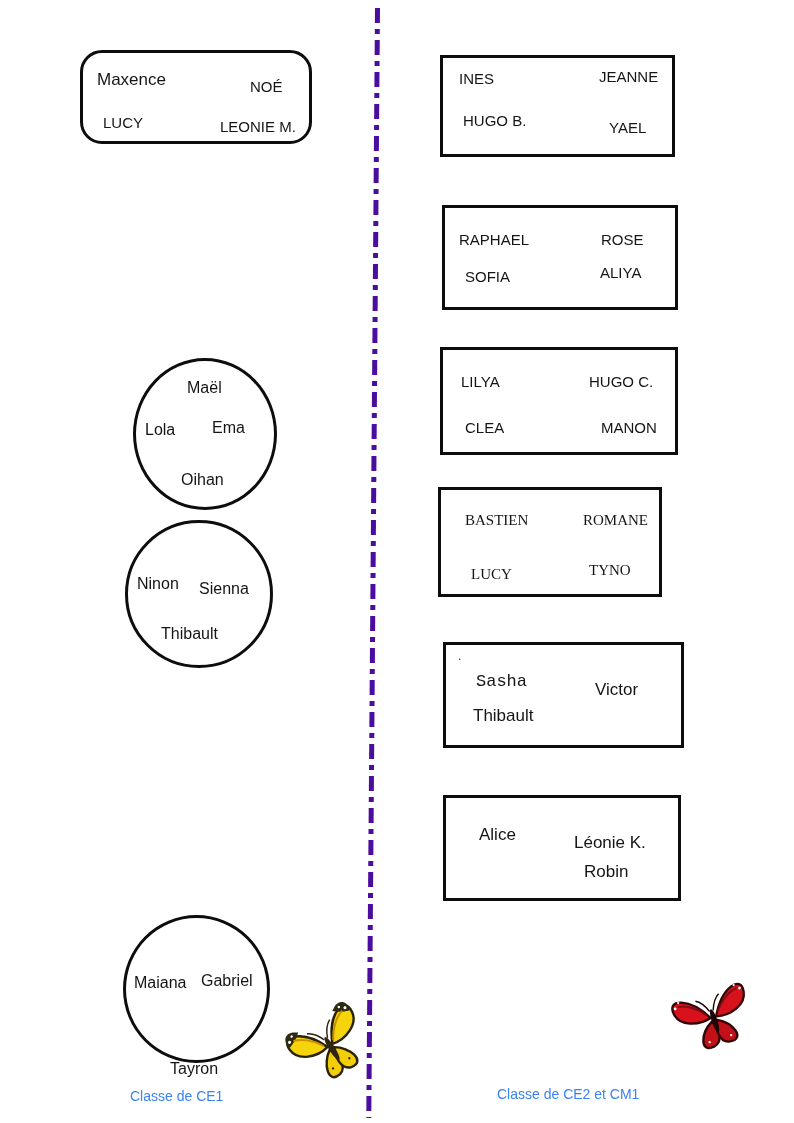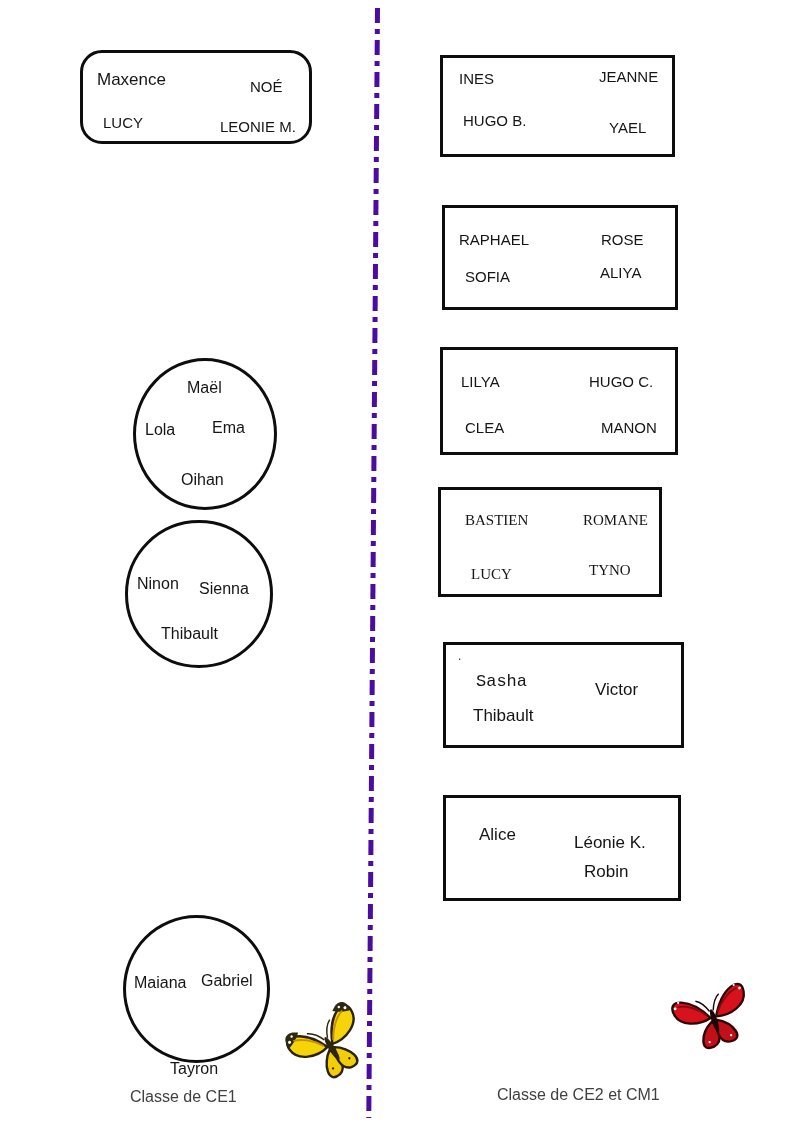--- a/index.html
+++ b/index.html
@@ -33,22 +33,22 @@
     position:absolute;
     white-space:nowrap;
     line-height:1.1;
     color:#151515;
   }
   .fs15{font-size:15px;}
   .fs16{font-size:16px;}
   .fs17{font-size:17px;}
   .class-label{
     position:absolute;
-    font-size:16px;
-    color:#404040;
+    font-size:14px;
+    color:#3b82f6;
   }
   .butterfly{position:absolute;}
   .stray{position:absolute;font-size:12px;color:#333;}
 </style>
 </head>
 <body>
 
 <div id="page">
 
   <div class="divider"></div>

